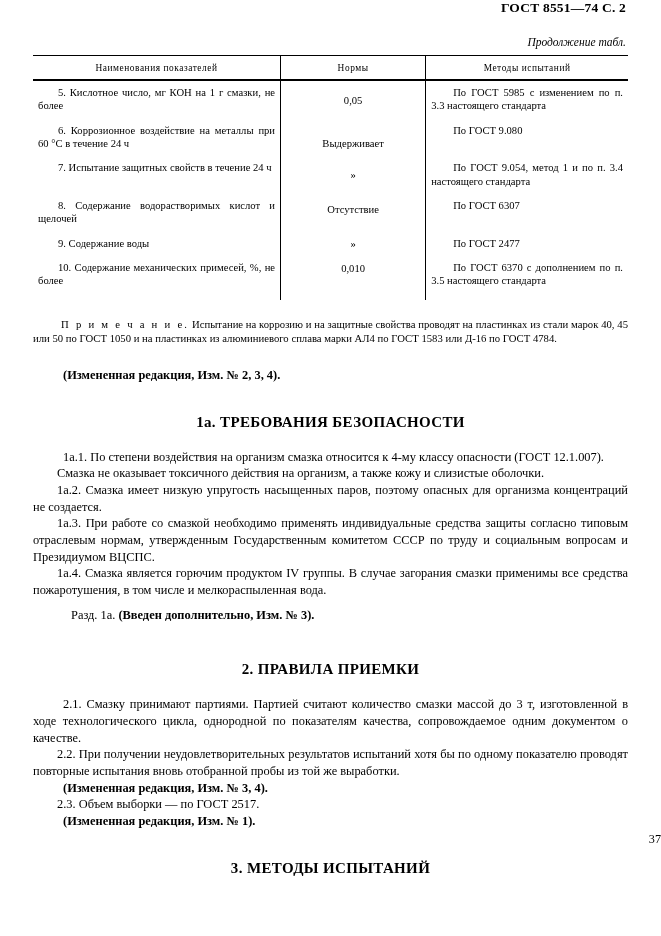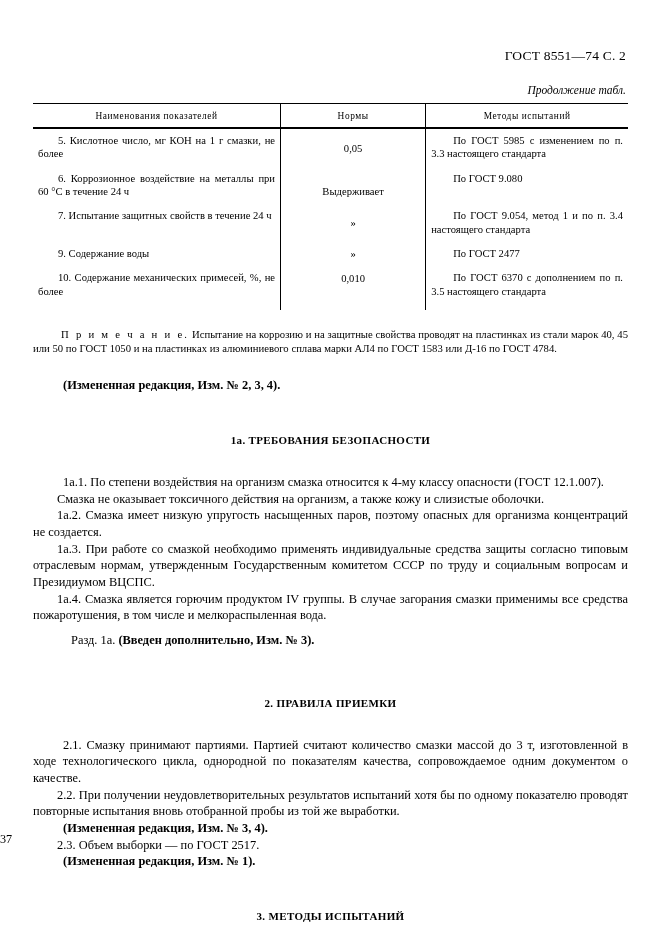--- a/index.html
+++ b/index.html
@@ -20,24 +20,23 @@
     position: absolute;
     left: 0; top: 0;
     width: 661px;
     height: 936px;
     box-sizing: border-box;
     padding: 0 33px;
   }
 
   
   .runhead {
-    margin-top: 48px;
     text-align: right;
     font-size: 13.5px;
-    font-weight: normal;
+    font-weight: bold;
     letter-spacing: 0.2px;
     padding-right: 2px;
   }
   .contd {
     margin-top: 20px;
     text-align: right;
     font-size: 11.5px;
     font-style: italic;
     padding-right: 2px;
   }
@@ -138,38 +137,38 @@
   }
   .mix-line {
     margin: 8px;
     font-size: 12.4px;
     line-height: 1.345;
     text-indent: 30px;
   }
   .mix-line b { font-weight: bold; }
 
   h2.sect {
-    font-size: 11px;
+    font-size: 15px;
     font-weight: bold;
     text-align: center;
     letter-spacing: 0.35px;
-    margin: 12px;
+    margin: 2px;
   }
 
   .gap-xl { height: 28px; }
   .gap-l  { height: 22px; }
   .gap-m  { height: 16px; }
 
   
   .folio {
     position: absolute;
     left: 0;
     right: 0;
     top: 832px;
-    text-align: left;
+    text-align: right;
     font-size: 12.2px;
   }
 </style>
 </head>
 <body>
 
 <div class="page">
 
   <div class="runhead">ГОСТ 8551—74 С. 2</div>
   <div class="contd">Продолжение табл.</div>
@@ -198,20 +197,25 @@
           <td class="col-name">6. Коррозионное воздействие на металлы при 60 °С в течение 24 ч</td>
           <td class="col-norm sep pad-b">Выдерживает</td>
           <td class="col-method sep one-line">По ГОСТ 9.080</td>
         </tr>
         <tr>
           <td class="col-name">7. Испытание защитных свойств в течение 24 ч</td>
           <td class="col-norm sep pad-c">»</td>
           <td class="col-method sep">По ГОСТ 9.054, метод 1 и по п. 3.4 настоящего стандарта</td>
         </tr>
         <tr>
+          <td class="col-name">8. Содержание водорастворимых кислот и щелочей</td>
+          <td class="col-norm sep pad-d">Отсутствие</td>
+          <td class="col-method sep one-line">По ГОСТ 6307</td>
+        </tr>
+        <tr>
           <td class="col-name">9. Содержание воды</td>
           <td class="col-norm sep pad-e">»</td>
           <td class="col-method sep one-line">По ГОСТ 2477</td>
         </tr>
         <tr>
           <td class="col-name">10. Содержание механических примесей, %, не более</td>
           <td class="col-norm sep pad-f">0,010</td>
           <td class="col-method sep">По ГОСТ 6370 с дополнением по п. 3.5 настоящего стандарта</td>
         </tr>
       </tbody>

